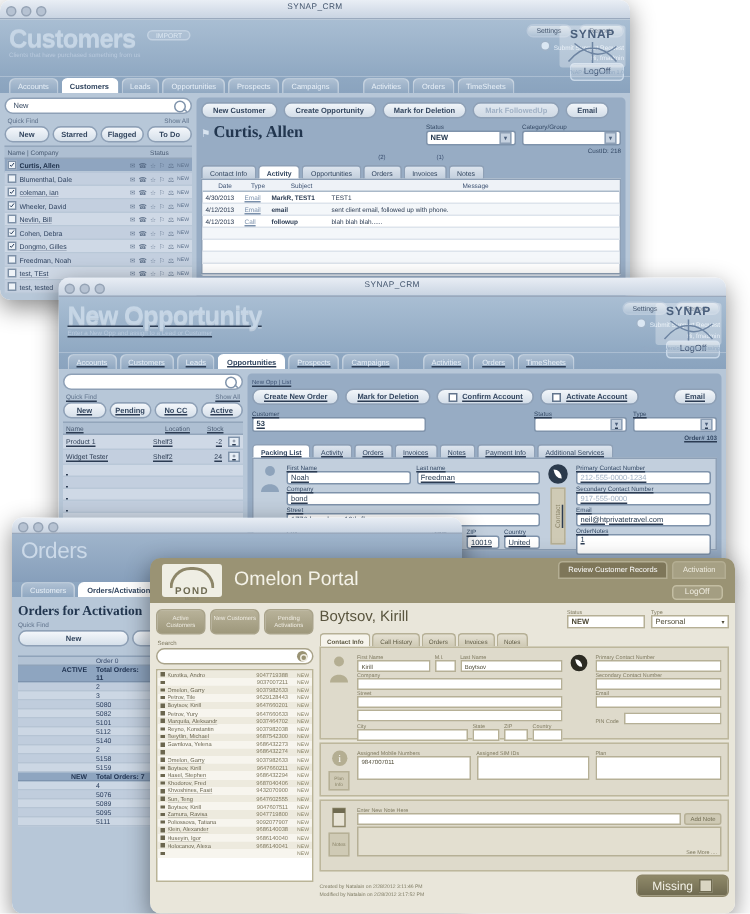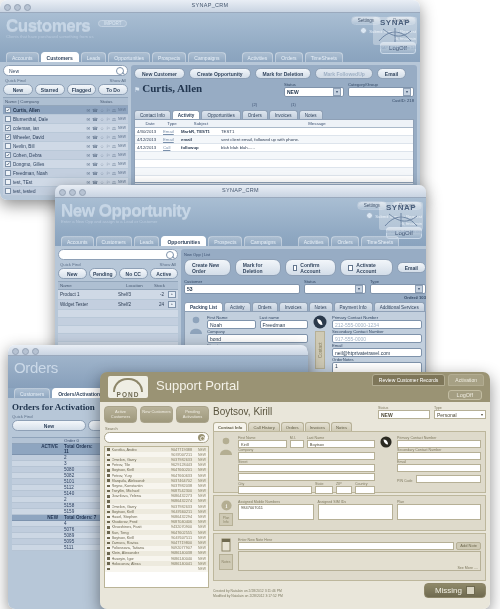--- a/index.html
+++ b/index.html
@@ -436,21 +436,21 @@
             </div>
             <div class="gr">
               <span class="c4">&nbsp;</span>
             </div>
           </div>
       </div>
     </div>
   </div>
 </div>
 
-<div class="win blue" style="left:55px;top:185px;width:371px;height:200px;">
+<div class="win blue" style="left:39px;top:185px;width:445px;height:200px;text-decoration:underline;">
   <div class="titlebar">
     <span class="lights">
         <i></i>
         <i></i>
         <i></i>
       </span>
     <div class="tb-title">SYNAP_CRM</div>
   </div>
 
   <div class="hdr" style="height:33px;">
@@ -798,21 +798,21 @@
   </div>
 </div>
 
 <div class="win tan" style="left:100px;top:372px;width:390px;height:237px;">
   <div class="pond-hdr">
     <div class="pond-logo">
       <div class="arc"></div>
       <div class="pt">POND</div>
       <div class="ps">MOBILE</div>
     </div>
-    <div class="pond-title">Support Portal</div>
+    <div class="pond-title">Omelon Portal</div>
     <div class="pond-tabs">
       <div class="ptab on">Review Customer Records</div>
       <div class="ptab">Activation</div>
     </div>
     <div class="pond-logoff">LogOff</div>
   </div>
 
   <div class="pond-body" style="height:207px;">
     <div class="pl">
       <div class="pbtns">

